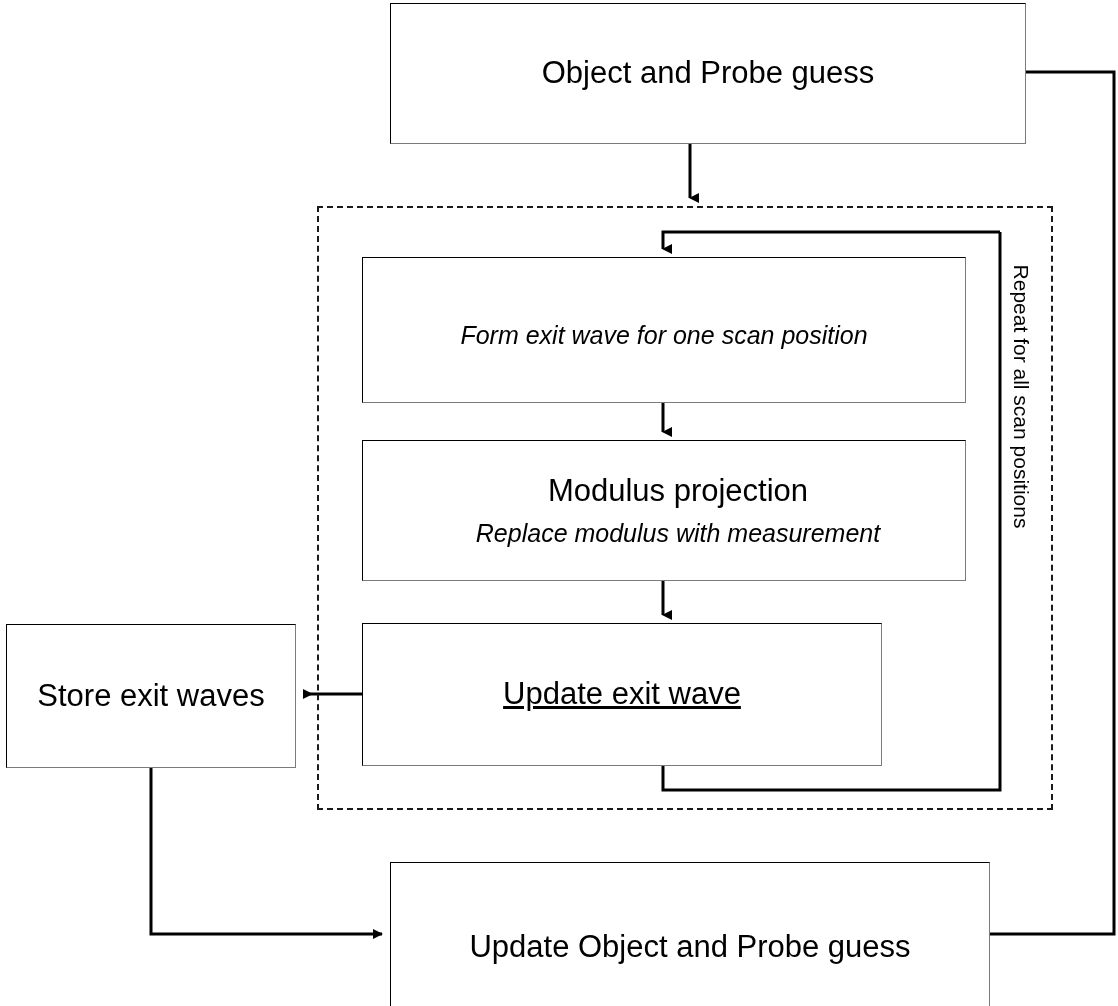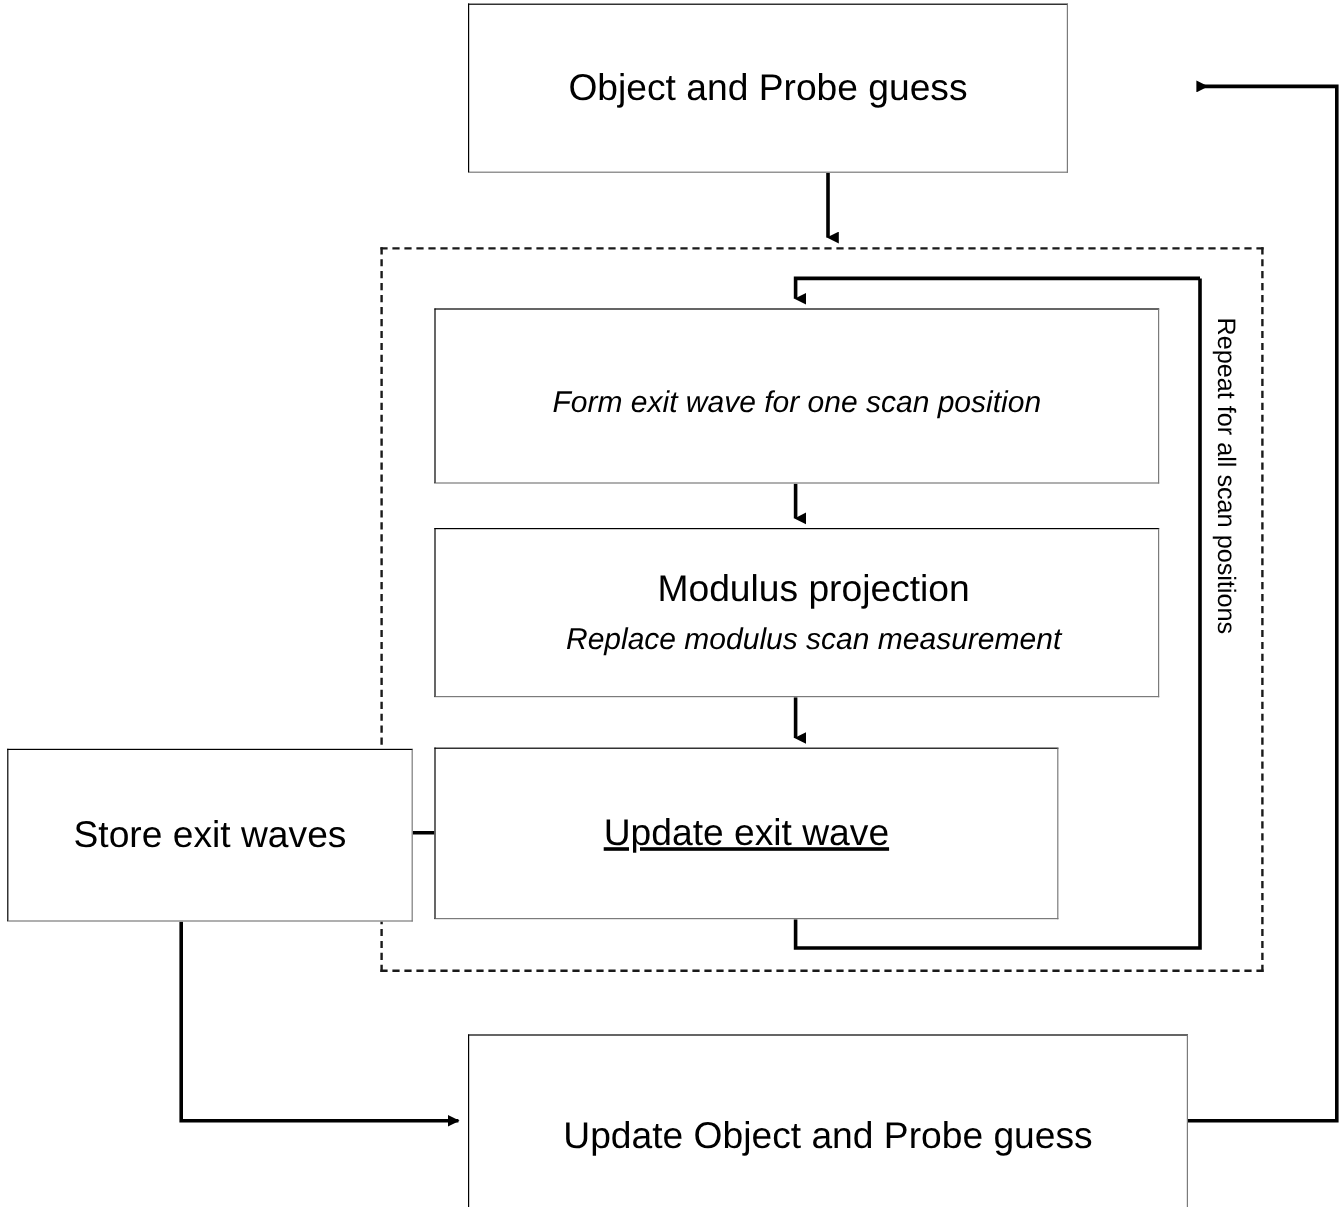--- a/index.html
+++ b/index.html
@@ -50,21 +50,21 @@
     font-size: 25px;
     line-height: 1.12;
     font-style: italic;
     font-weight: normal;
     white-space: nowrap;
     margin-top: 10px;
   }
   #node-object-probe-guess {
     left: 390px;
     top: 3px;
-    width: 500px;
+    width: 636px;
     height: 141px;
   }
   #node-product-space-projection {
     left: 362px;
     top: 257px;
     width: 604px;
     height: 146px;
   }
   #node-modulus-projection {
     left: 362px;
@@ -76,21 +76,21 @@
   #node-update-exit-wave {
     left: 362px;
     top: 623px;
     width: 520px;
     height: 143px;
     text-decoration: underline;
   }
   #node-store-exit-waves {
     left: 6px;
     top: 624px;
-    width: 338px;
+    width: 290px;
     height: 144px;
   }
   #node-update-object-probe-guess {
     left: 390px;
     top: 862px;
     width: 600px;
     height: 170px;
   }
   #dashed-loop-container {
     position: absolute;
@@ -165,21 +165,21 @@
   <div id="node-object-probe-guess" class="node">
     <div class="node-title">Object and Probe guess</div>
   </div>
 
   <div id="node-product-space-projection" class="node">
     <div class="node-subtitle">Form exit wave for one scan position</div>
   </div>
 
   <div id="node-modulus-projection" class="node">
     <div class="node-title">Modulus projection</div>
-    <div class="node-subtitle">Replace modulus scan measurement</div>
+    <div class="node-subtitle">Replace modulus with measurement</div>
   </div>
 
   <div id="node-update-exit-wave" class="node">
     <div class="node-title">Update exit wave</div>
   </div>
 
   <div id="node-store-exit-waves" class="node">
     <div class="node-title">Store exit waves</div>
   </div>
 

